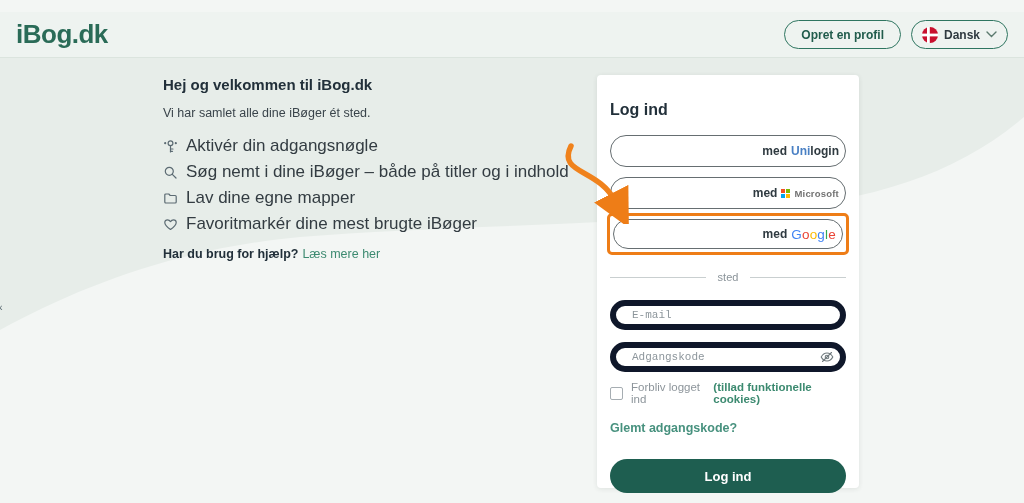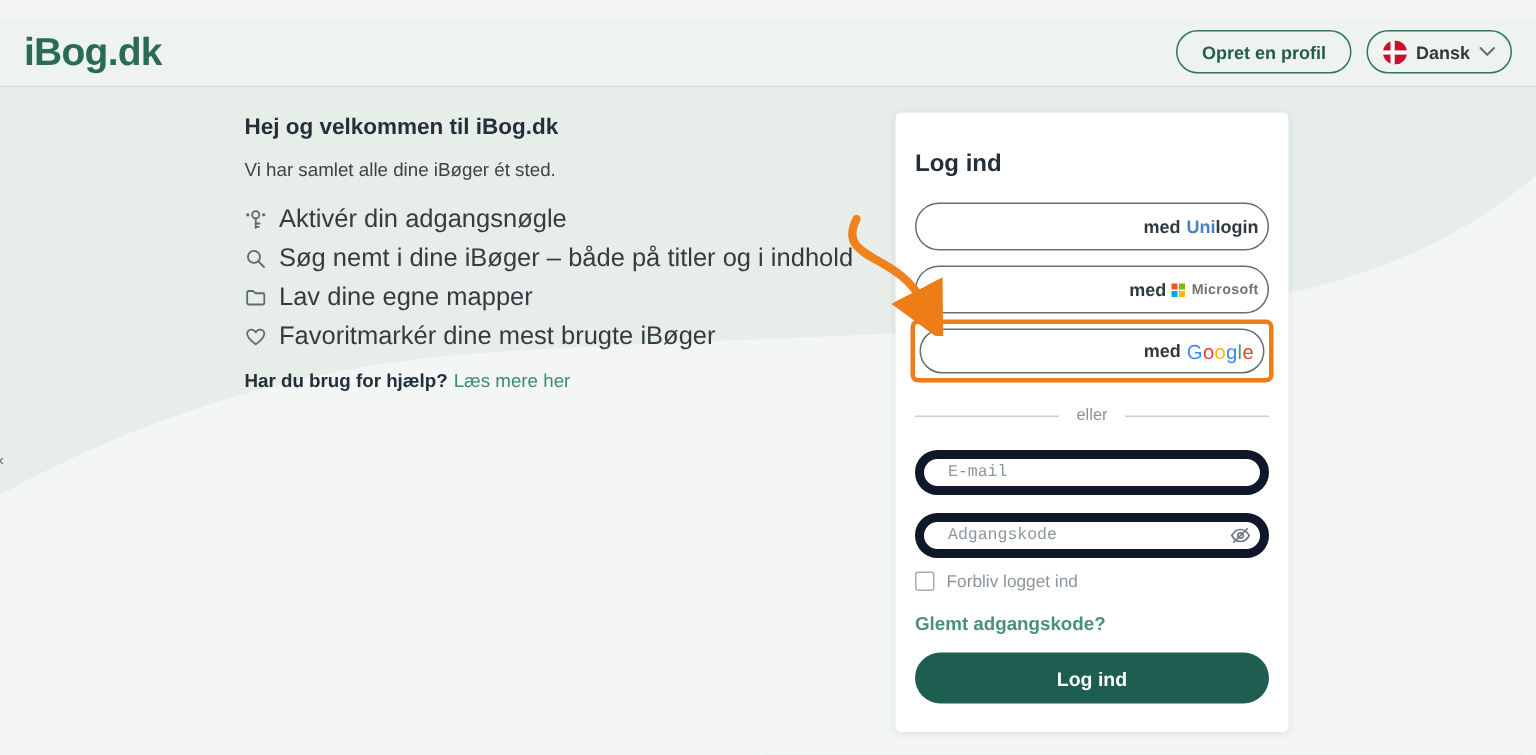--- a/index.html
+++ b/index.html
@@ -67,21 +67,21 @@
   .pw-wrap{position:relative;margin-bottom:9px;}
   .eye{position:absolute;right:12px;top:8px;display:inline-flex;cursor:pointer;}
 
   .remember{display:flex;align-items:center;cursor:pointer;margin-bottom:13px;}
   .cb{width:13px;height:13px;border:1.5px solid #a6adb2;border-radius:2px;background:#fff;
     margin-right:8px;flex:0 0 13px;box-sizing:border-box;}
   .rl{font-size:11.5px;color:#8d959b;margin-right:4px;}
   .rn{font-size:11.5px;font-weight:700;color:#3c8a70;}
 
   .forgot{display:inline-block;font-size:12.5px;font-weight:700;color:#47917e;text-decoration:none;
-    cursor:pointer;margin-bottom:12px;}
+    cursor:pointer;margin-bottom:24px;}
   .submit{display:block;width:100%;height:34px;border:none;border-radius:18px;background:#1e5e50;
     color:#ffffff;font-family:"Liberation Sans",sans-serif;font-size:13px;font-weight:700;cursor:pointer;}
 
   .arrow-svg{position:absolute;left:552px;top:86px;z-index:3;pointer-events:none;}
 </style>
 </head>
 <body>
 
 <div class="page">
 
@@ -189,21 +189,21 @@
               <span class="gc2">o</span>
               <span class="gc3">g</span>
               <span class="gc4">l</span>
               <span class="gc5">e</span>
             </span>
         </button>
       </div>
 
       <div class="divider">
         <span class="line"></span>
-        <span class="divtext">eller</span>
+        <span class="divtext">sted</span>
         <span class="line"></span>
       </div>
 
       <div class="email-row">
         <input class="tinput" type="text" placeholder="E-mail" style="">
       </div>
 
       <div class="pw-wrap">
         <input class="tinput" type="password" placeholder="Adgangskode" style="">
         <span class="eye">
@@ -211,20 +211,21 @@
             <path d="M1.2 7 C2.6 4.4 4.7 3 7 3 C9.3 3 11.4 4.4 12.8 7 C11.4 9.6 9.3 11 7 11 C4.7 11 2.6 9.6 1.2 7 Z"></path>
             <circle cx="7" cy="7" r="1.8"></circle>
             <line x1="2.5" y1="11.5" x2="11.5" y2="2.5"></line>
           </svg>
         </span>
       </div>
 
       <label class="remember">
         <span class="cb"></span>
         <span class="rl">Forbliv logget ind</span>
+          <span class="rn">(tillad funktionelle cookies)</span>
       </label>
 
       <a class="forgot">Glemt adgangskode?</a>
 
       <button class="submit">Log ind</button>
     </section>
 
     <svg class="arrow-svg" width="90" height="92" viewBox="0 0 90 92">
       <defs>
         <marker id="ah" markerWidth="8" markerHeight="8" refX="1.5" refY="3.5" orient="auto">

